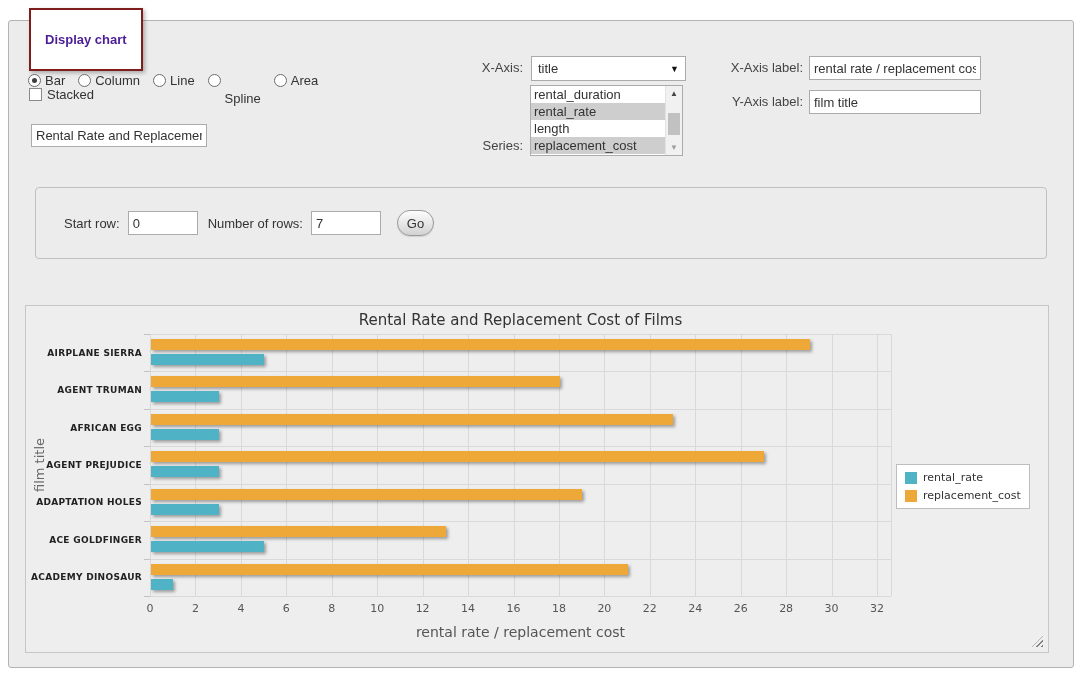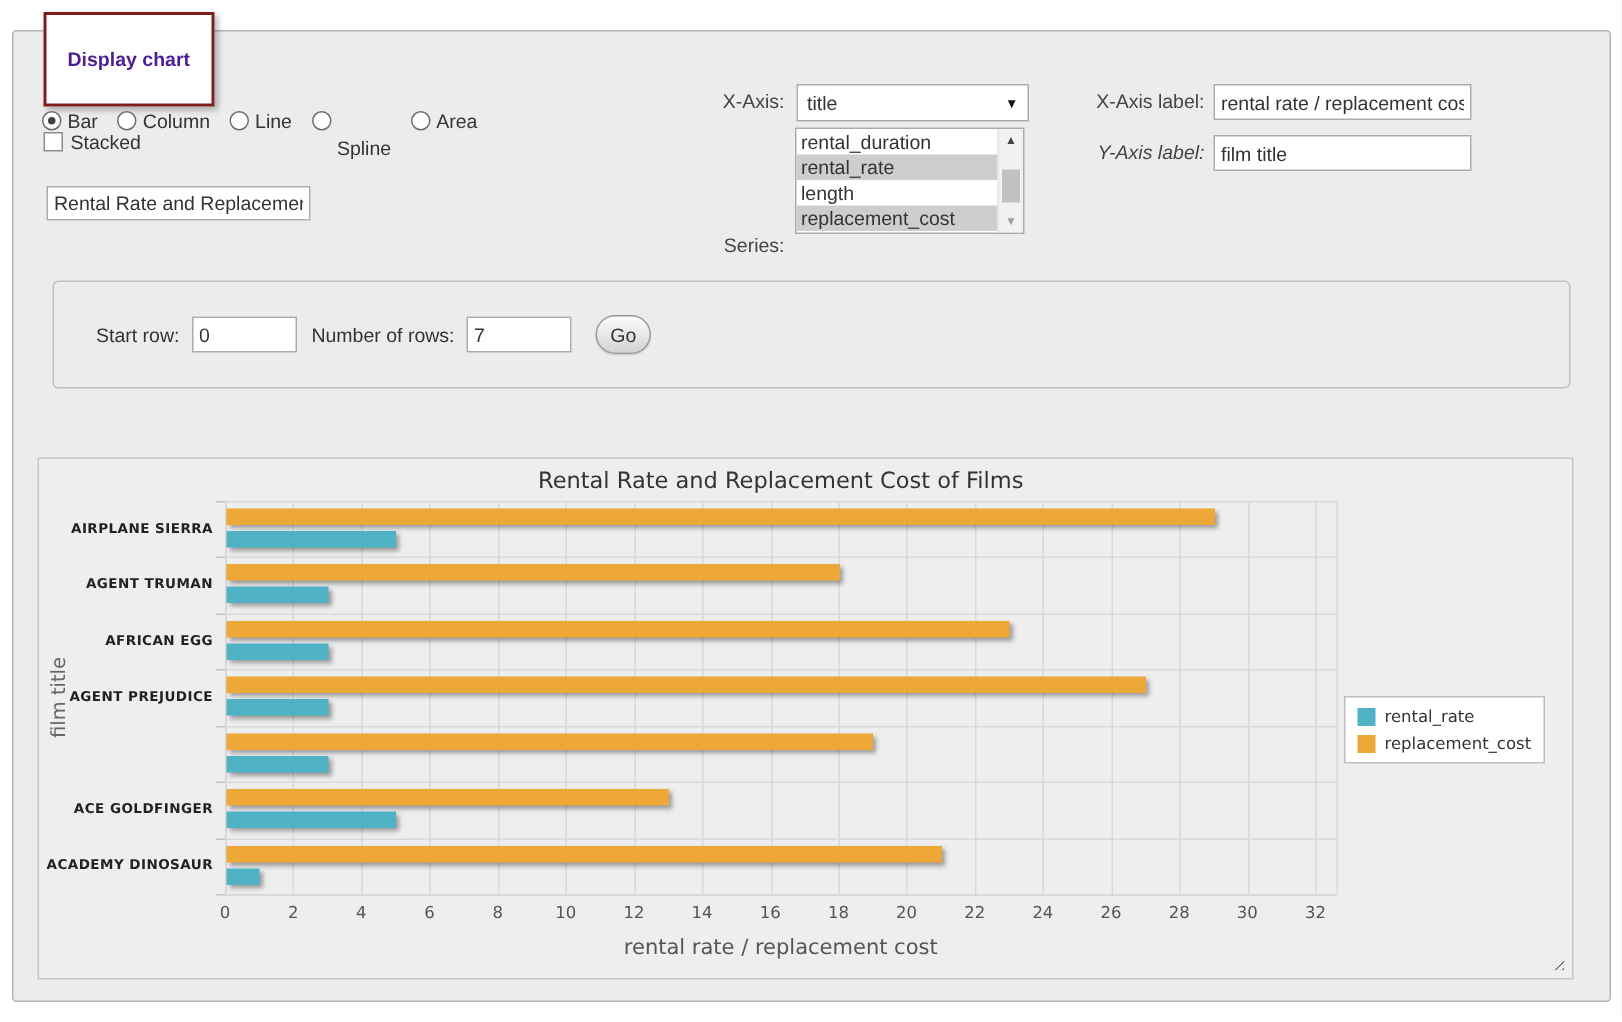--- a/index.html
+++ b/index.html
@@ -23,23 +23,23 @@
   .radio-circle.checked::after{content:"";position:absolute;left:3px;top:3px;width:5px;height:5px;border-radius:50%;background:#3f3f3f;}
   .checkbox-row{position:absolute;left:20px;top:66px;display:flex;align-items:center;gap:5px;}
   .checkbox{width:13px;height:13px;border:1px solid #8a8a8a;background:#fff;box-sizing:border-box;}
   input.text{
     border:1px solid #ababab;background:#fff;color:#333;
     font-family:"Liberation Sans",sans-serif;font-size:13px;padding:2px 4px;box-sizing:border-box;
   }
   .title-input{position:absolute;left:22px;top:103px;width:176px;height:23px;}
   .form-label{position:absolute;text-align:right;color:#444;}
   .lbl-xaxis{left:430px;top:39px;width:84px;}
-  .lbl-series{left:430px;top:135px;width:84px;}
+  .lbl-series{left:430px;top:117px;width:84px;}
   .lbl-xlabel{left:690px;top:39px;width:104px;}
-  .lbl-ylabel{left:690px;top:73px;width:104px;font-style:italic;}
+  .lbl-ylabel{left:690px;top:73px;width:104px;}
   .select{
     position:absolute;left:522px;top:35px;width:155px;height:25px;background:#fff;
     border:1px solid #ababab;box-sizing:border-box;display:flex;align-items:center;
     justify-content:space-between;padding:0 6px;cursor:default;
   }
   .select .arrow{font-size:9px;color:#111;}
   .listbox{
     position:absolute;left:521px;top:64px;width:153px;height:71px;background:#fff;
     border:1px solid #ababab;box-sizing:border-box;overflow:hidden;
   }
@@ -175,20 +175,21 @@
   </div>
 
   <div class="chart-panel">
     <div class="chart-title">Rental Rate and Replacement Cost of Films</div>
     <div class="y-title">film title</div>
     <div class="ylabels">
         <div class="cat-label" style="top: 37.4286px; height: 37.4286px;">AGENT TRUMAN</div>
         <div class="cat-label" style="top: 0px; height: 37.4286px;">AIRPLANE SIERRA</div>
         <div class="cat-label" style="top: 74.8571px; height: 37.4286px;">AFRICAN EGG</div>
         <div class="cat-label" style="top: 112.286px; height: 37.4286px;">AGENT PREJUDICE</div>
+        <div class="cat-label" style="top: 149.714px; height: 37.4286px;">ADAPTATION HOLES</div>
         <div class="cat-label" style="top: 187.143px; height: 37.4286px;">ACE GOLDFINGER</div>
         <div class="cat-label" style="top: 224.571px; height: 37.4286px;">ACADEMY DINOSAUR</div>
       </div>
     <div class="plot">
       <div class="y-axis-line"></div>
       <div class="x-axis-line"></div>
     <div class="vgrid" style="left: 0px;"></div>
         <div class="vgrid" style="left: 45.4375px;"></div>
         <div class="vgrid" style="left: 90.875px;"></div>
         <div class="vgrid" style="left: 136.312px;"></div>

